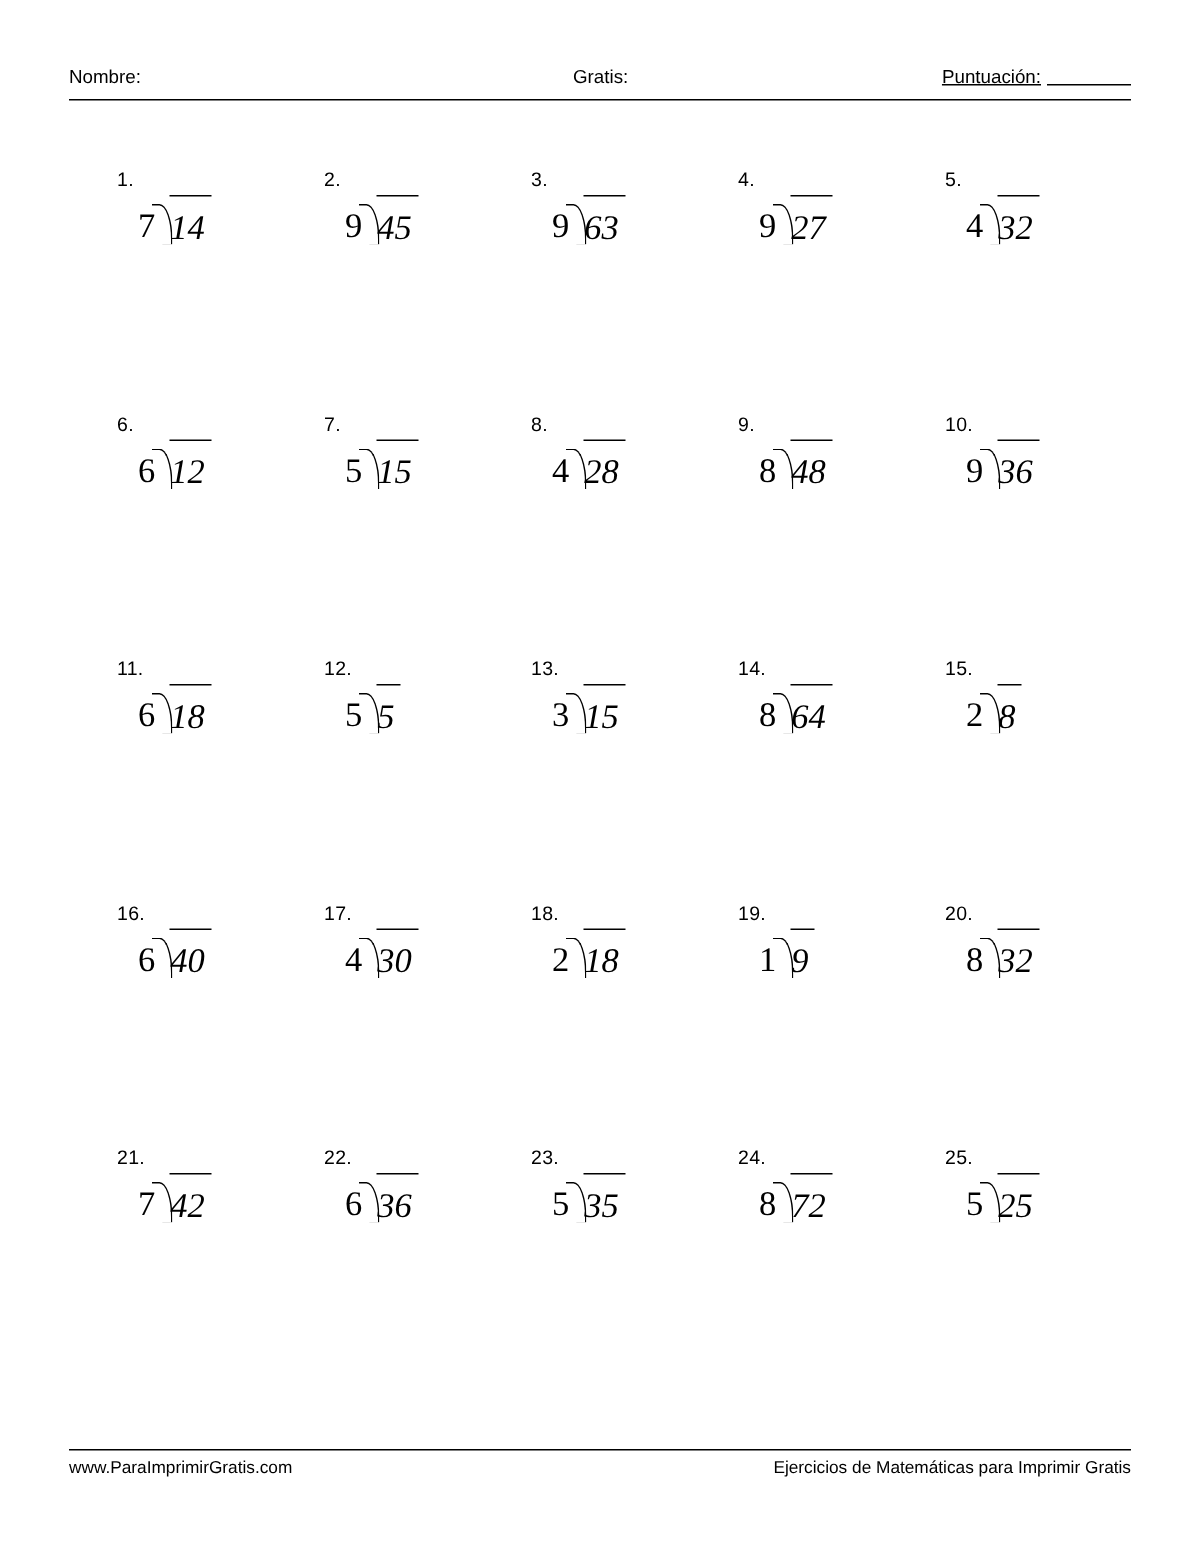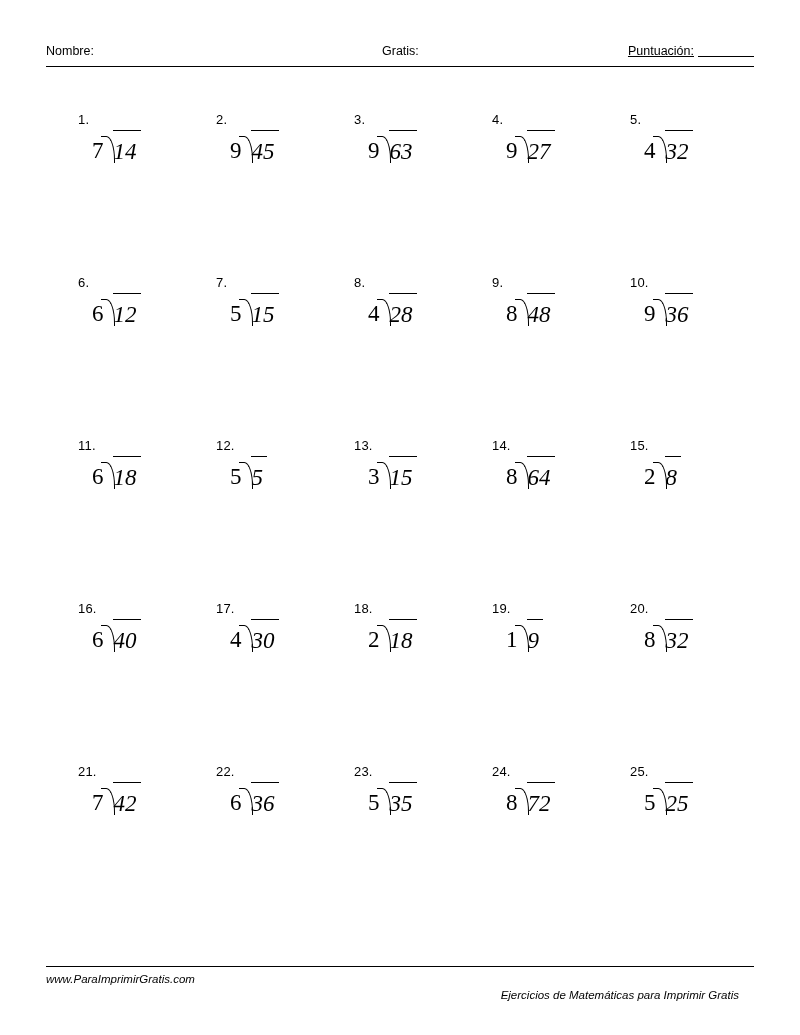--- a/index.html
+++ b/index.html
@@ -135,32 +135,30 @@
     border-top: 1px solid #000000;
     height: 0;
   }
   .footer {
     position: absolute;
     bottom: 44px;
     left: 46px;
     right: 46px;
     height: 18px;
     font-size: 11.5px;
-    font-style: italic;
   }
   .footer-left {
     position: absolute;
     left: 0;
     top: 0;
   }
   .footer-right {
     position: absolute;
-    right: 15px;
-    top: 0;
-    margin-top: 16px;
+    right: 0;
+    top: 0;
   }
 </style>
 </head>
 <body>
 
 <div class="page">
 
   <div class="header">
     <span class="hdr-name">Nombre:</span>
     <span class="hdr-date">Gratis:</span>

